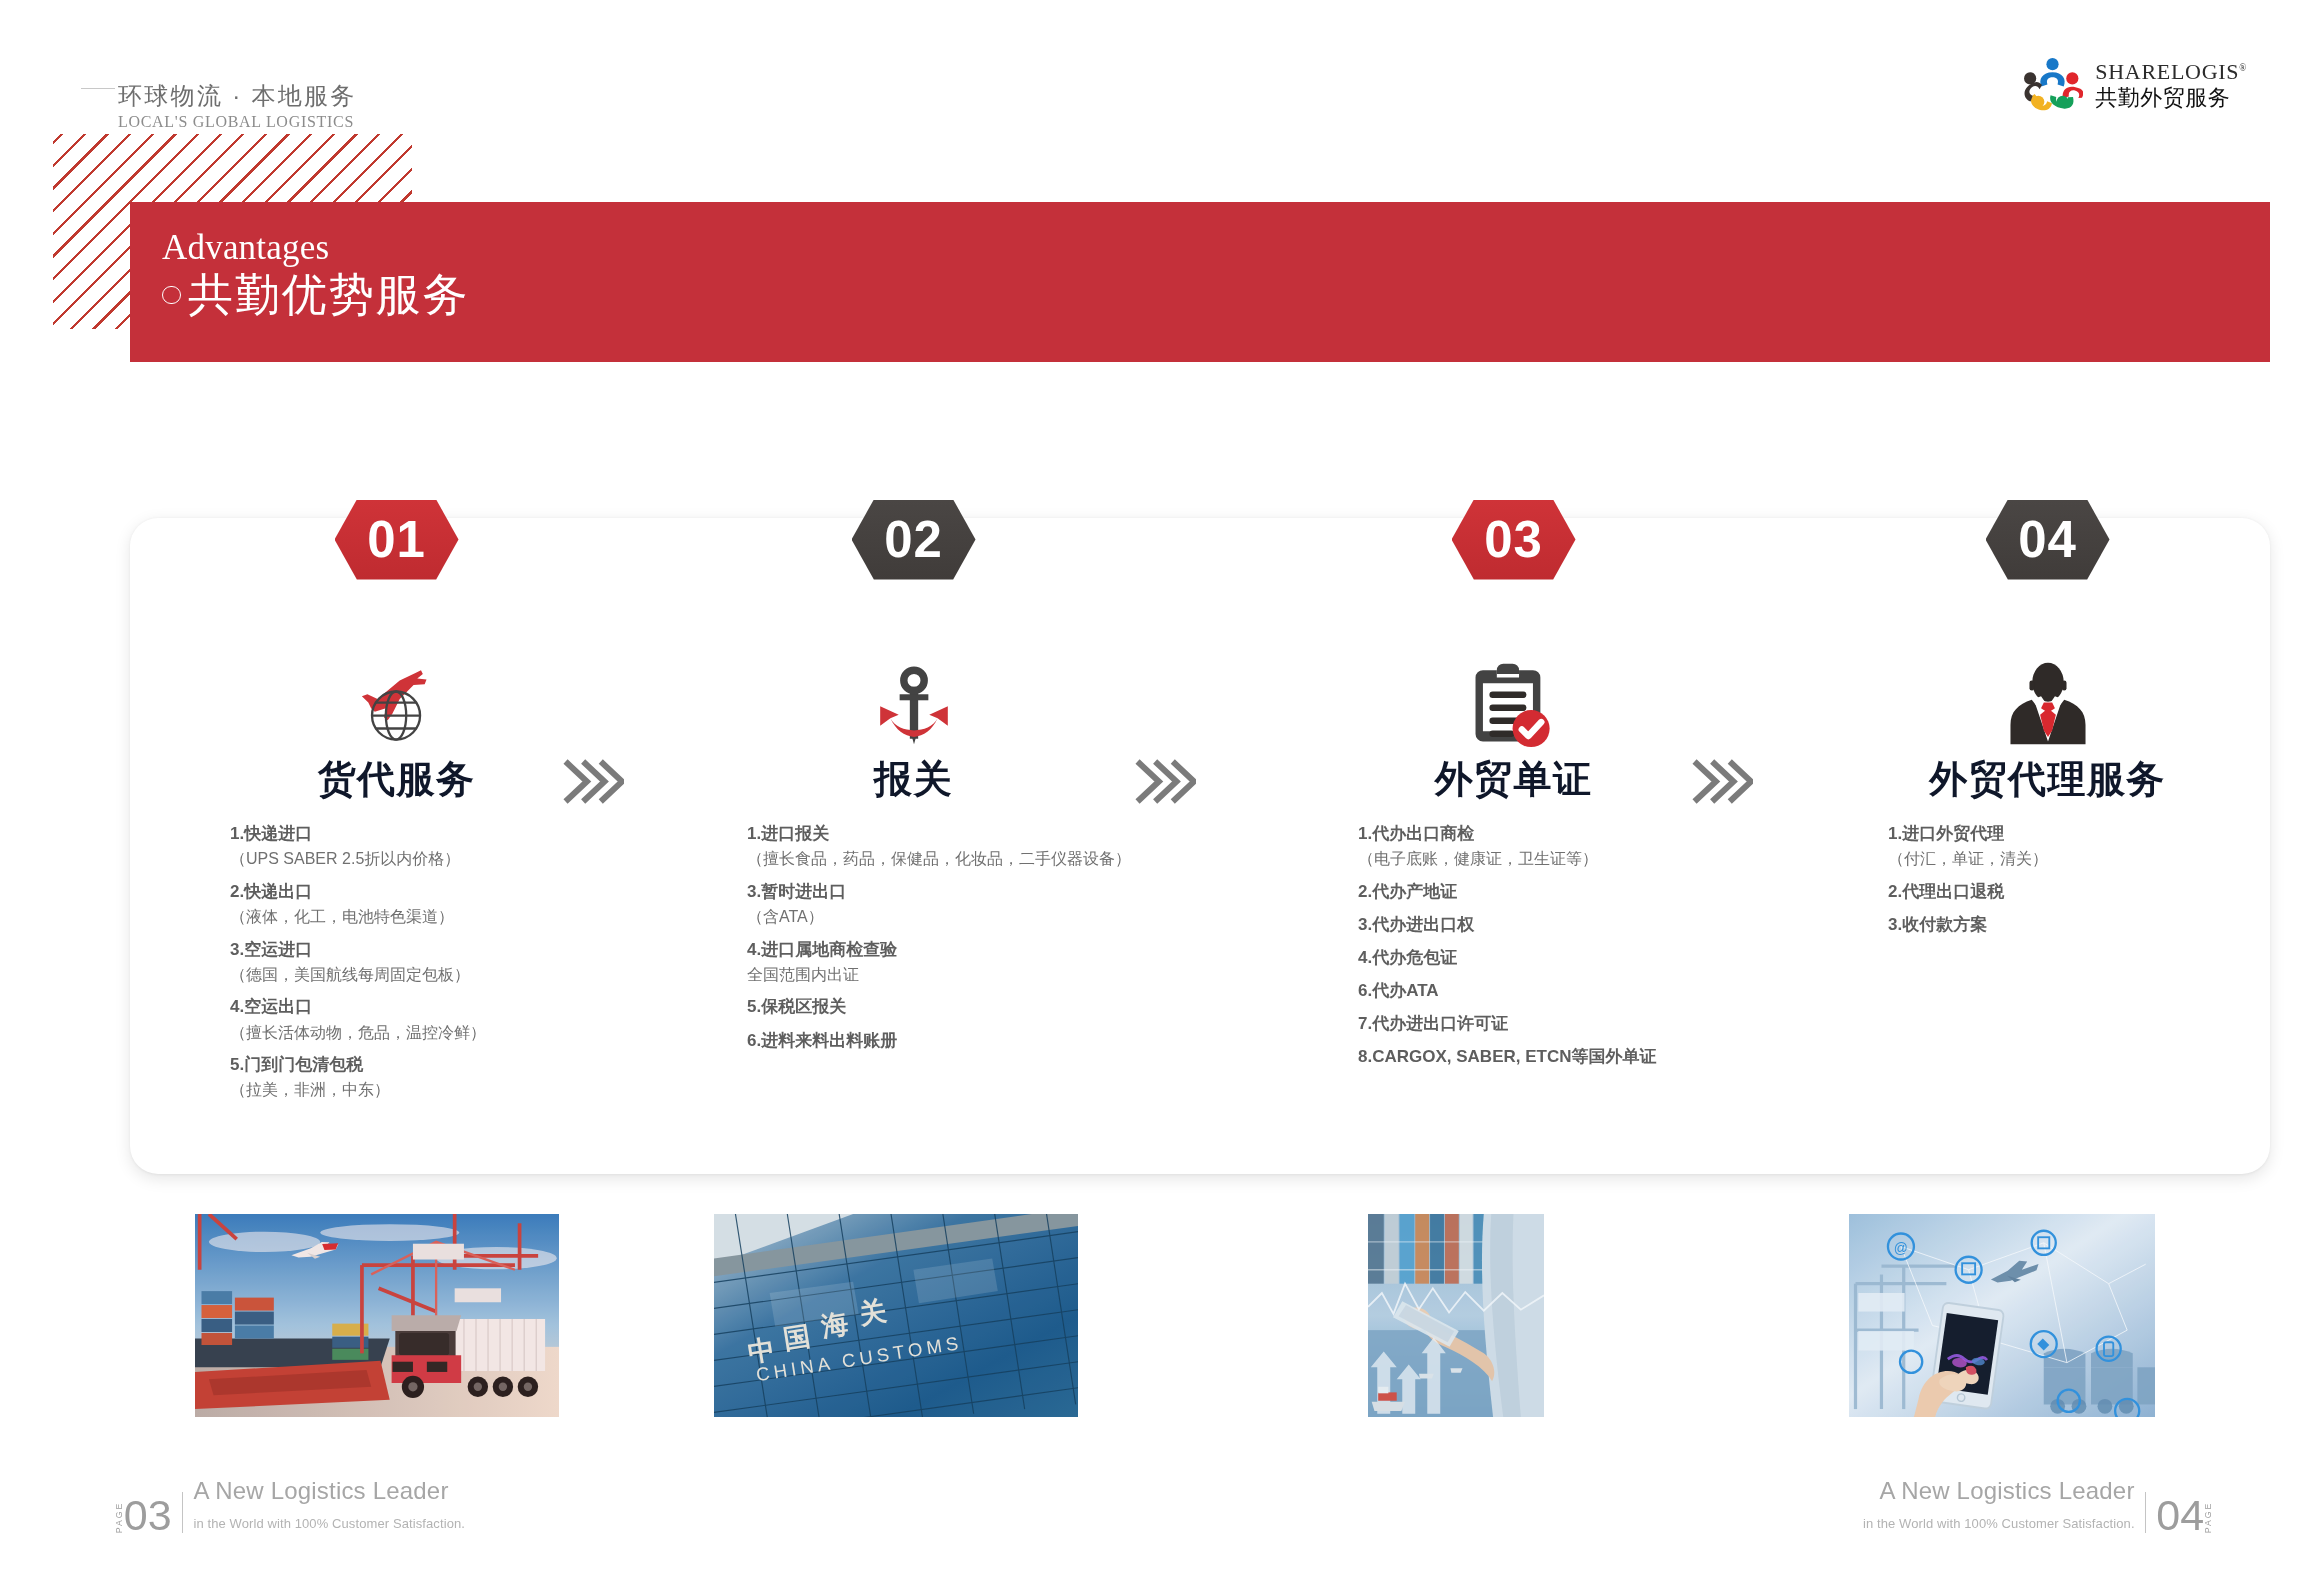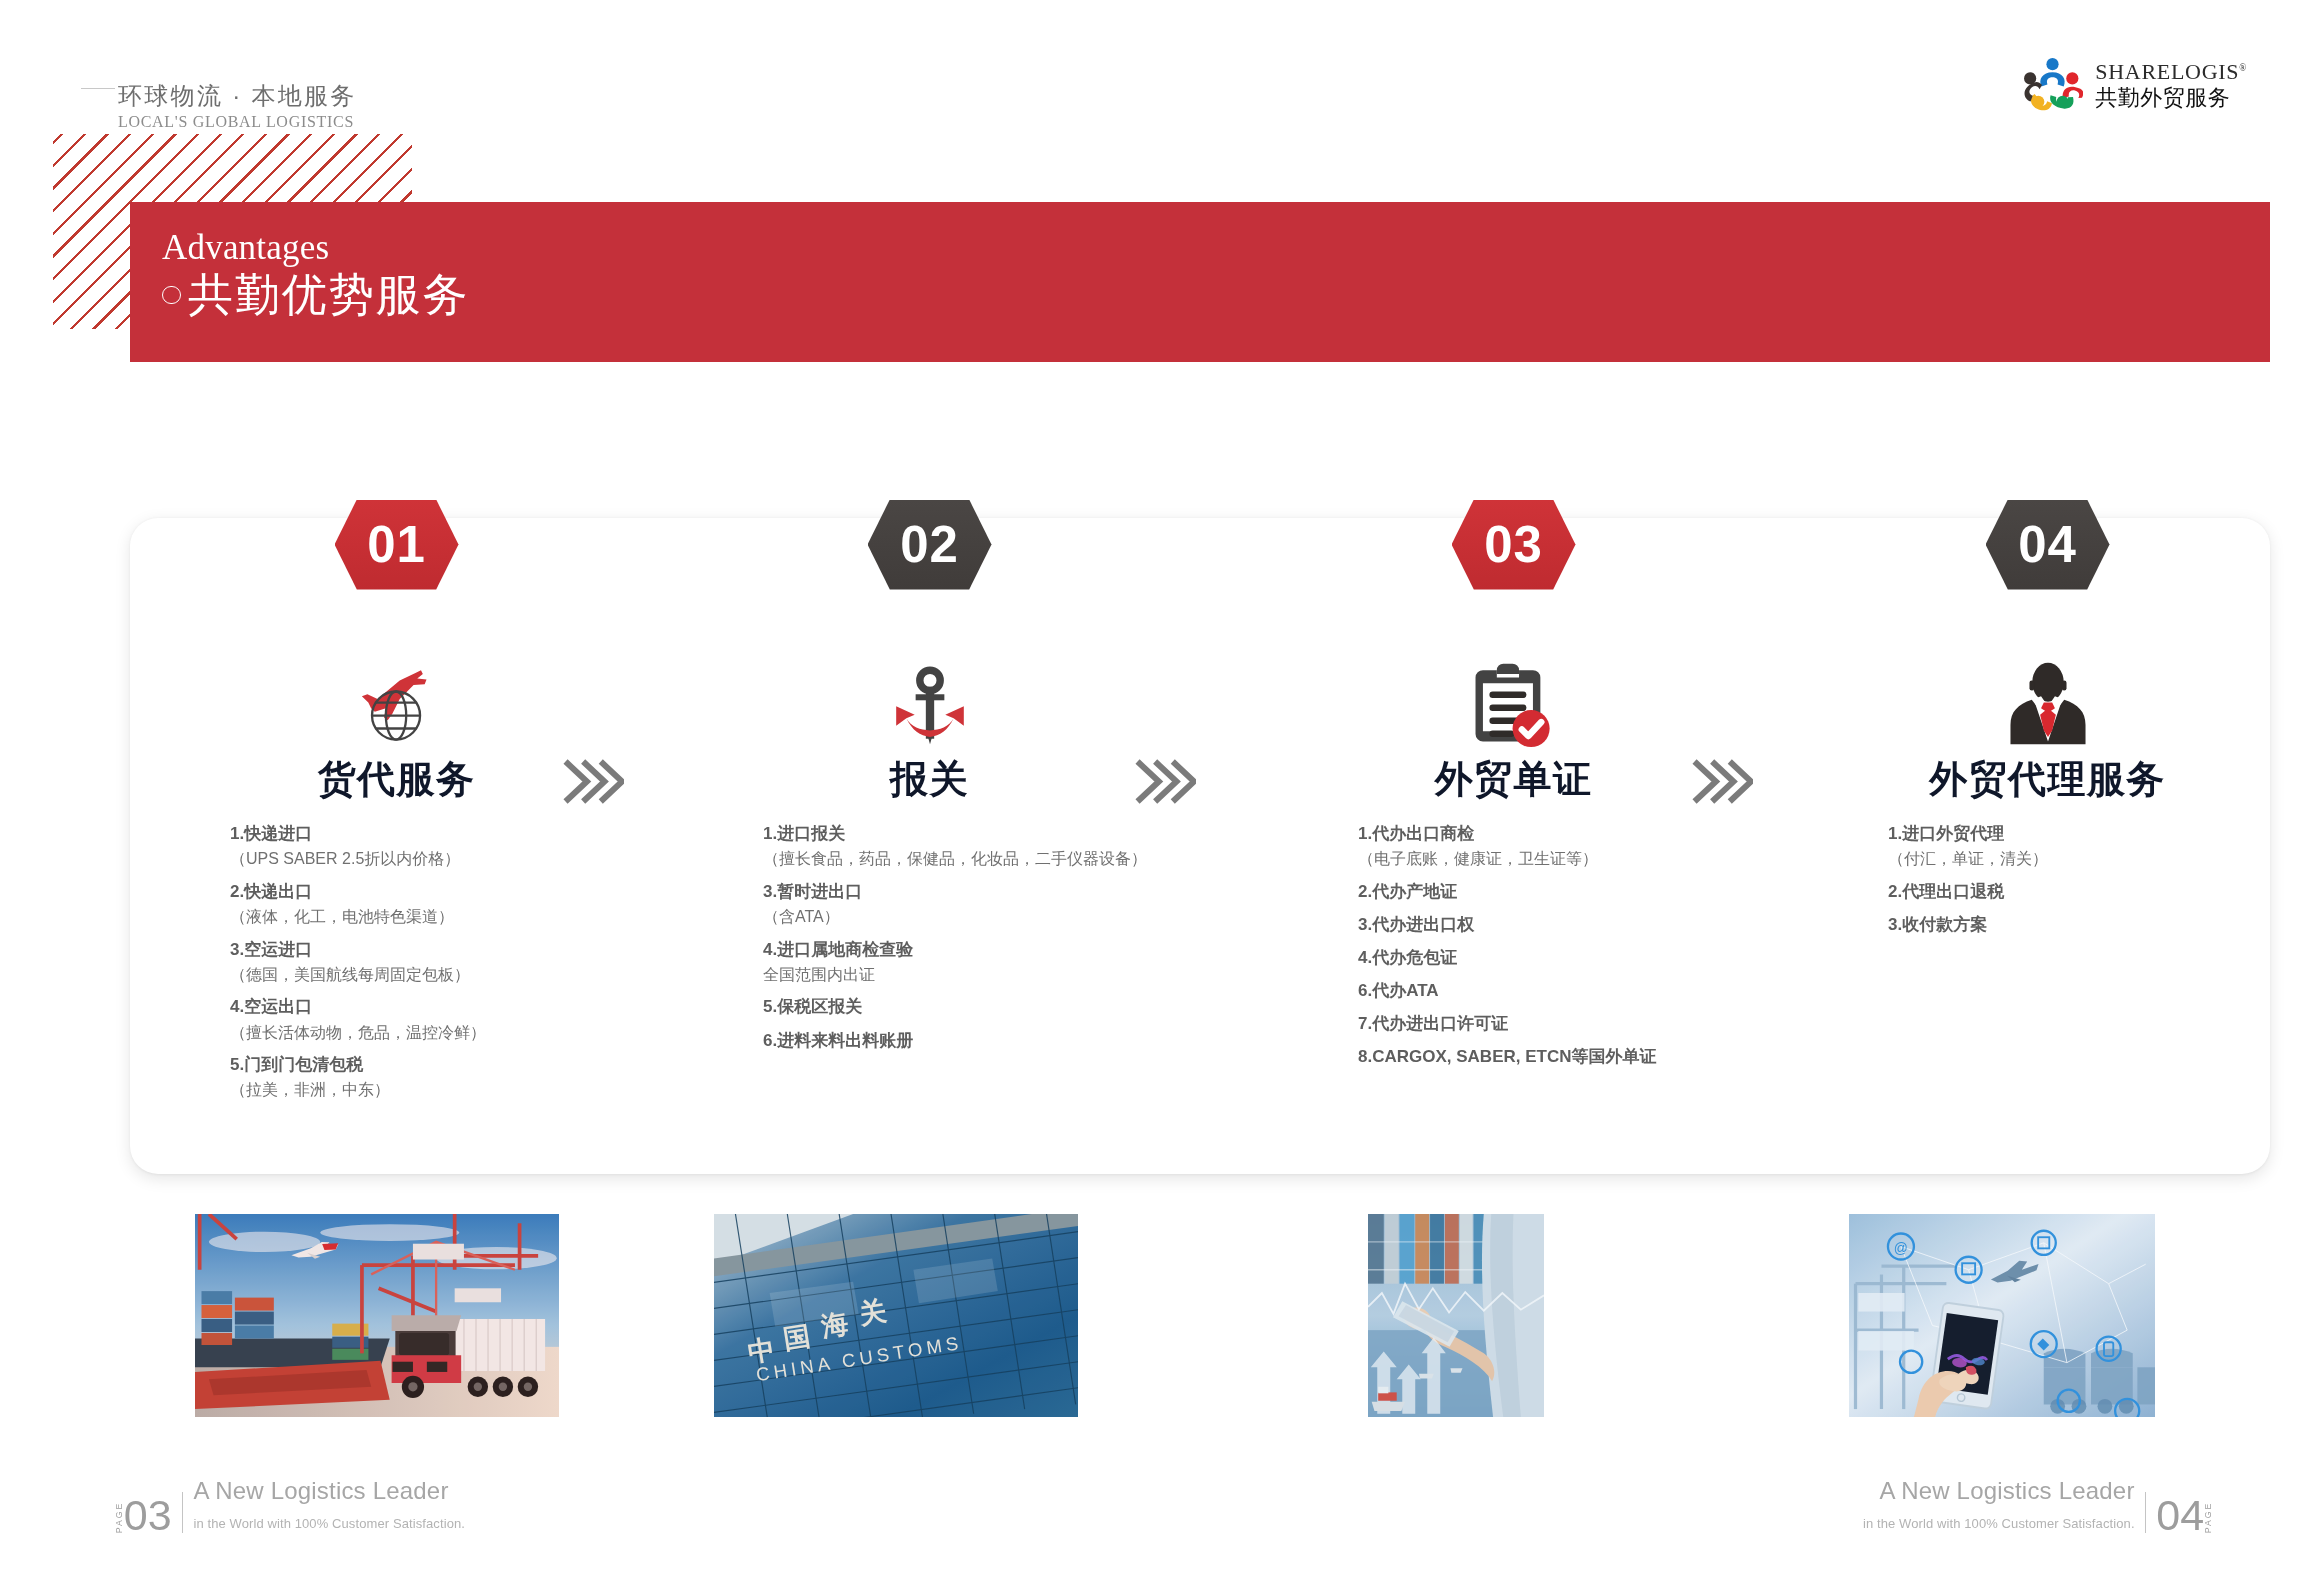--- a/index.html
+++ b/index.html
@@ -74,28 +74,28 @@
   
   .card {
     position:absolute; left:130px; top:518px; width:2140px; height:656px;
     background:#ffffff; border-radius:28px;
     box-shadow: 0 4.6px 16px rgba(0,0,0,0.10), 0 0.9px 2.8px rgba(0,0,0,0.05);
   }
 
   
   .col { position:absolute; top:518px; width:533px; }
   .col-1 { left:130px; }
-  .col-2 { left:663px; }
+  .col-2 { left:647px; }
   .col-3 { left:1247px; }
   .col-4 { left:1781px; }
 
   .hexwrap { position:relative; height:90px; }
   .hex {
     position:absolute; top:-18.5px; left:50%; transform:translateX(-50%);
-    width:124px; height:90px;
+    width:124px; height:80px;
     clip-path: polygon(18% 0%, 82% 0%, 100% 50%, 82% 100%, 18% 100%, 0% 50%);
     display:flex; align-items:center; justify-content:center;
   }
   .hex.red  { background:linear-gradient(180deg,#cf3338 0%, #bf2b30 100%); }
   .hex.dark { background:linear-gradient(180deg,#4a4644 0%, #403c3a 100%); }
   .hex span {
     font-size:51px; font-weight:bold; color:#fff; letter-spacing:0.9px;
     font-family:"Liberation Sans", sans-serif;
   }
 

